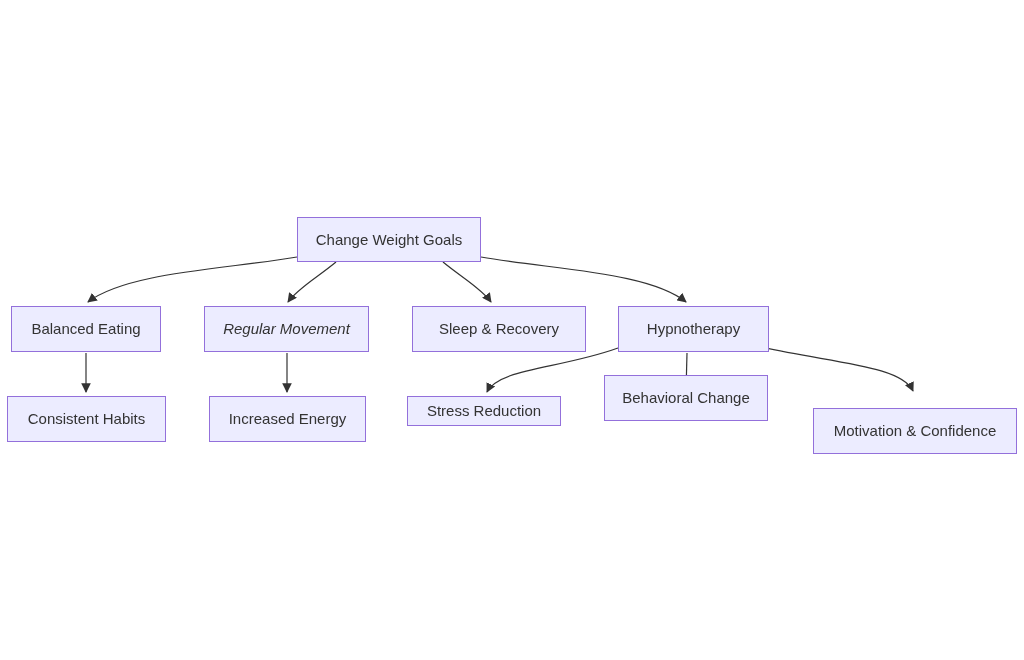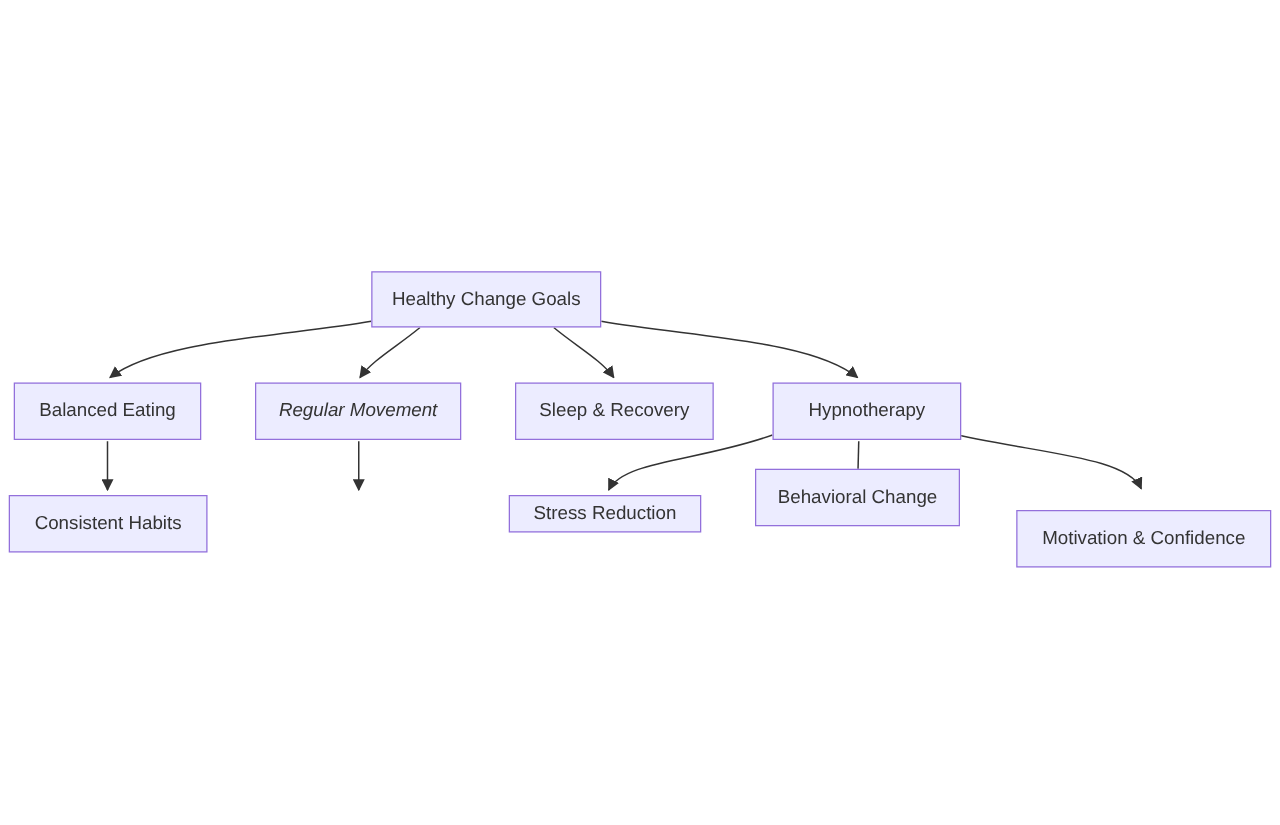--- a/index.html
+++ b/index.html
@@ -65,43 +65,46 @@
     <path class="edge" d="M443,262 C461,277 481,288 491,302" marker-end="url(#arrow)"></path>
     <path class="edge" d="M481,257 C556,270 649,272 686,302" marker-end="url(#arrow)"></path>
     <path class="edge" d="M86,353 L86,392" marker-end="url(#arrow)"></path>
     <path class="edge" d="M287,353 L287,392" marker-end="url(#arrow)"></path>
     <path class="edge" d="M618,348 C560,369 499,368 487,392" marker-end="url(#arrow)"></path>
     <path class="edge" d="M687,353 L686,392" marker-end="url(#arrow)"></path>
     <path class="edge" d="M757,346 C830,363 901,365 913,391" marker-end="url(#arrow)"></path>
   </svg>
 
   <div class="node" style="left:297px; top:217px; width:184px; height:45px;">
-    <span class="node-label">Healthy Change Goals</span>
+    <span class="node-label">Change Weight Goals</span>
   </div>
 
   <div class="node" style="left:11px; top:306px; width:150px; height:46px;align-items:center;">
     <span class="node-label">Balanced Eating</span>
   </div>
 
   <div class="node" style="left:204px; top:306px; width:165px; height:46px;font-style:italic;">
     <span class="node-label">Regular Movement</span>
   </div>
 
-  <div class="node" style="left:412px; top:306px; width:159px; height:46px;">
+  <div class="node" style="left:412px; top:306px; width:174px; height:46px;">
     <span class="node-label">Sleep &amp; Recovery</span>
   </div>
 
   <div class="node" style="left:618px; top:306px; width:151px; height:46px;">
     <span class="node-label">Hypnotherapy</span>
   </div>
 
   <div class="node" style="left:7px; top:396px; width:159px; height:46px;align-items:center;">
     <span class="node-label">Consistent Habits</span>
   </div>
 
+  <div class="node" style="left:209px; top:396px; width:157px; height:46px;">
+    <span class="node-label">Increased Energy</span>
+  </div>
 
   <div class="node" style="left:407px; top:396px; width:154px; height:30px;">
     <span class="node-label">Stress Reduction</span>
   </div>
 
   <div class="node" style="left:604px; top:375px; width:164px; height:46px;">
     <span class="node-label">Behavioral Change</span>
   </div>
 
   <div class="node" style="left:813px; top:408px; width:204px; height:46px;">

